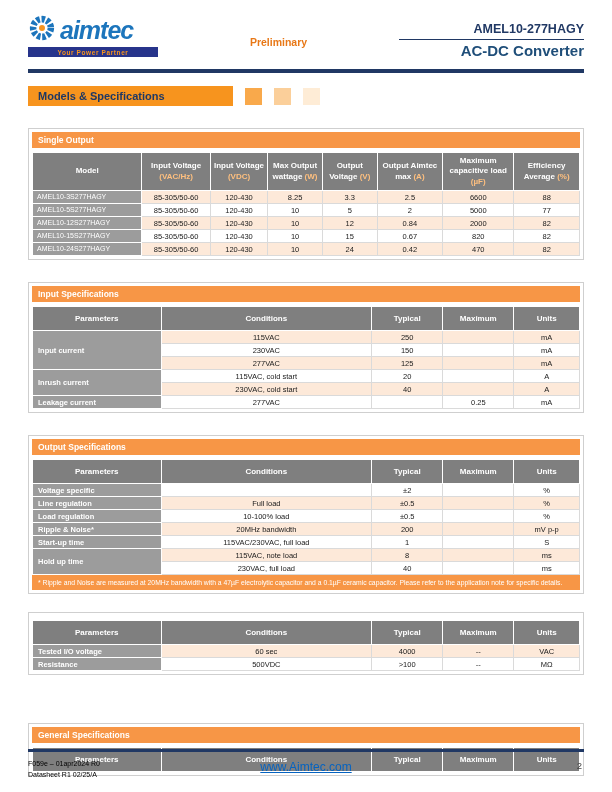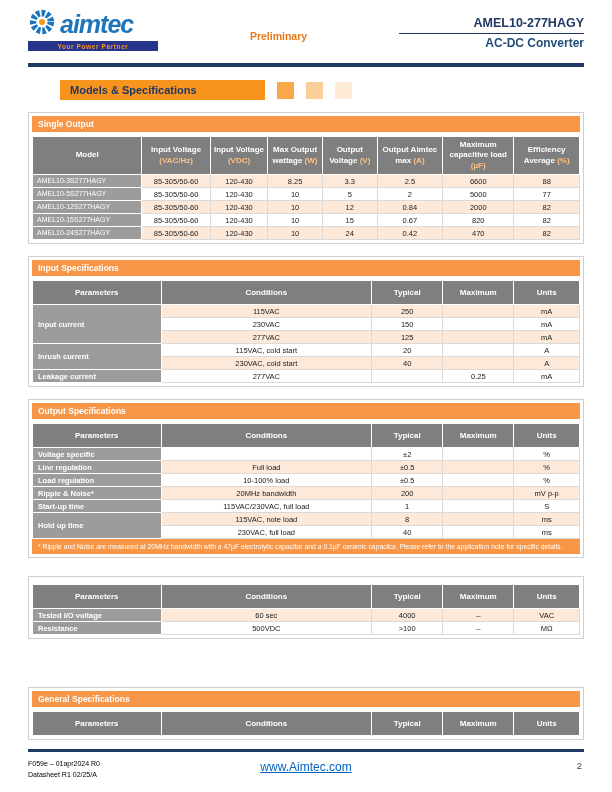--- a/index.html
+++ b/index.html
@@ -2,42 +2,42 @@
 <html><head>
 <meta charset="utf-8">
 <style>
   * { box-sizing: border-box; margin: 0; padding: 0; }
   html,body { background:#fff; }
   body {
     width: 612px; height: 792px;
     font-family: "Liberation Sans", sans-serif;
     position: relative; color:#1a1a1a;
   }
-  .page { position:absolute; inset:0; padding:8px 28px 0; }
+  .page { position:absolute; inset:0; padding:14px 28px 0; }
 
   
   .topbar { display:flex; justify-content:space-between; align-items:flex-start; height:50px; }
   .logo-row { display:flex; align-items:center; gap:4px; }
   .brand { font-size:25px; font-weight:bold; color:#1C75BC; letter-spacing:-1px; font-style:italic; }
   .tagline { width:130px; background:#27348B; color:#F7941E; font-size:6.5px; font-weight:bold;
              letter-spacing:0.6px; padding:1.5px 3px; text-align:center; margin-top:1px; }
   .prelim { margin-top:22px; color:#E87817; font-weight:bold; font-size:10.5px; }
   .head-right { width:185px; text-align:right; margin-top:8px; }
   .part-no { font-size:12.5px; font-weight:bold; color:#203864; border-bottom:1.5px solid #203864; padding-bottom:3px; margin-bottom:2px; }
-  .prod-type { font-size:12px; font-weight:bold; color:#1F4E79; }
+  .prod-type { font-size:15px; font-weight:bold; color:#1F4E79; }
   .head-rule { height:4px; background:#203864; margin-top:5px; }
 
   
   .title-row { margin-top:13px; display:flex; align-items:center; }
-  .title-box { width:205px; background:#F7941E; color:#1F3864; font-weight:bold; font-size:11px; padding:4px 10px;margin-left:32px; }
+  .title-box { width:205px; background:#F7941E; color:#1F3864; font-weight:bold; font-size:11px; padding:4px 10px; }
   .sq { width:17px; height:17px; display:inline-block; margin-left:12px; background:#F7941E; }
   .sq1 { opacity:.8; } .sq2 { opacity:.45; } .sq3 { opacity:.18; }
 
   
-  .section { border:1px solid #CFCFCF; padding:3px; margin-top:12px; }
+  .section { border:1px solid #CFCFCF; padding:3px; margin-top:22px; }
   .gap-lg { margin-top:18px; } .gap-xl { margin-top:48px; }
   .bar { background:#F79646; color:#fff; font-weight:bold; font-size:8.5px; padding:3px 6px; }
   .t { width:100%; border-collapse:collapse; table-layout:fixed; margin-top:4px; }
   .t td { font-size:7.5px; text-align:center; vertical-align:middle; padding:1.5px 2px;
           border:1px solid #DADADA; height:13px; line-height:1.2; }
   .t td.hd { background:#7F7F7F; color:#fff; font-weight:bold; border:1px solid #fff; font-size:8px; }
   .so-head td { height:38px; line-height:1.3; }
   .spec-head td { height:24px; }
   .t td.pc { background:#9C9C9C; color:#fff; font-weight:bold; text-align:left; padding-left:5px;
              border:1px solid #fff; }

